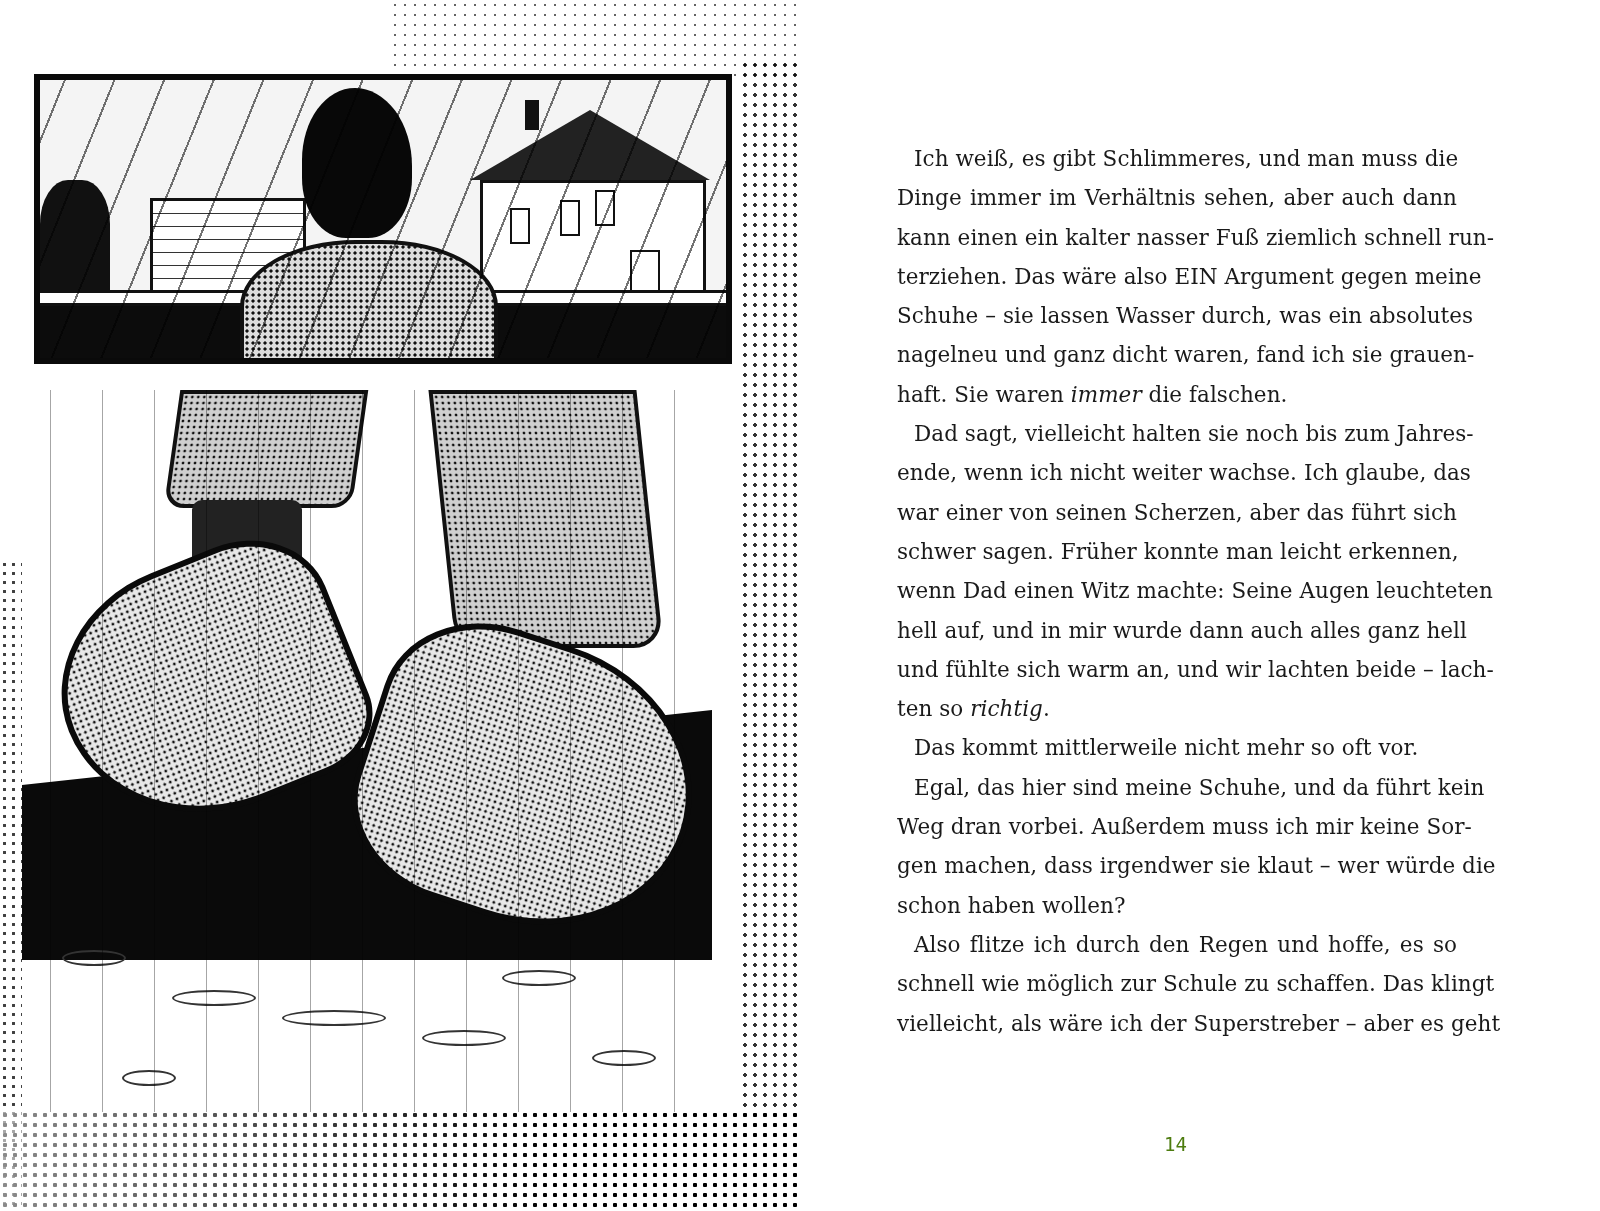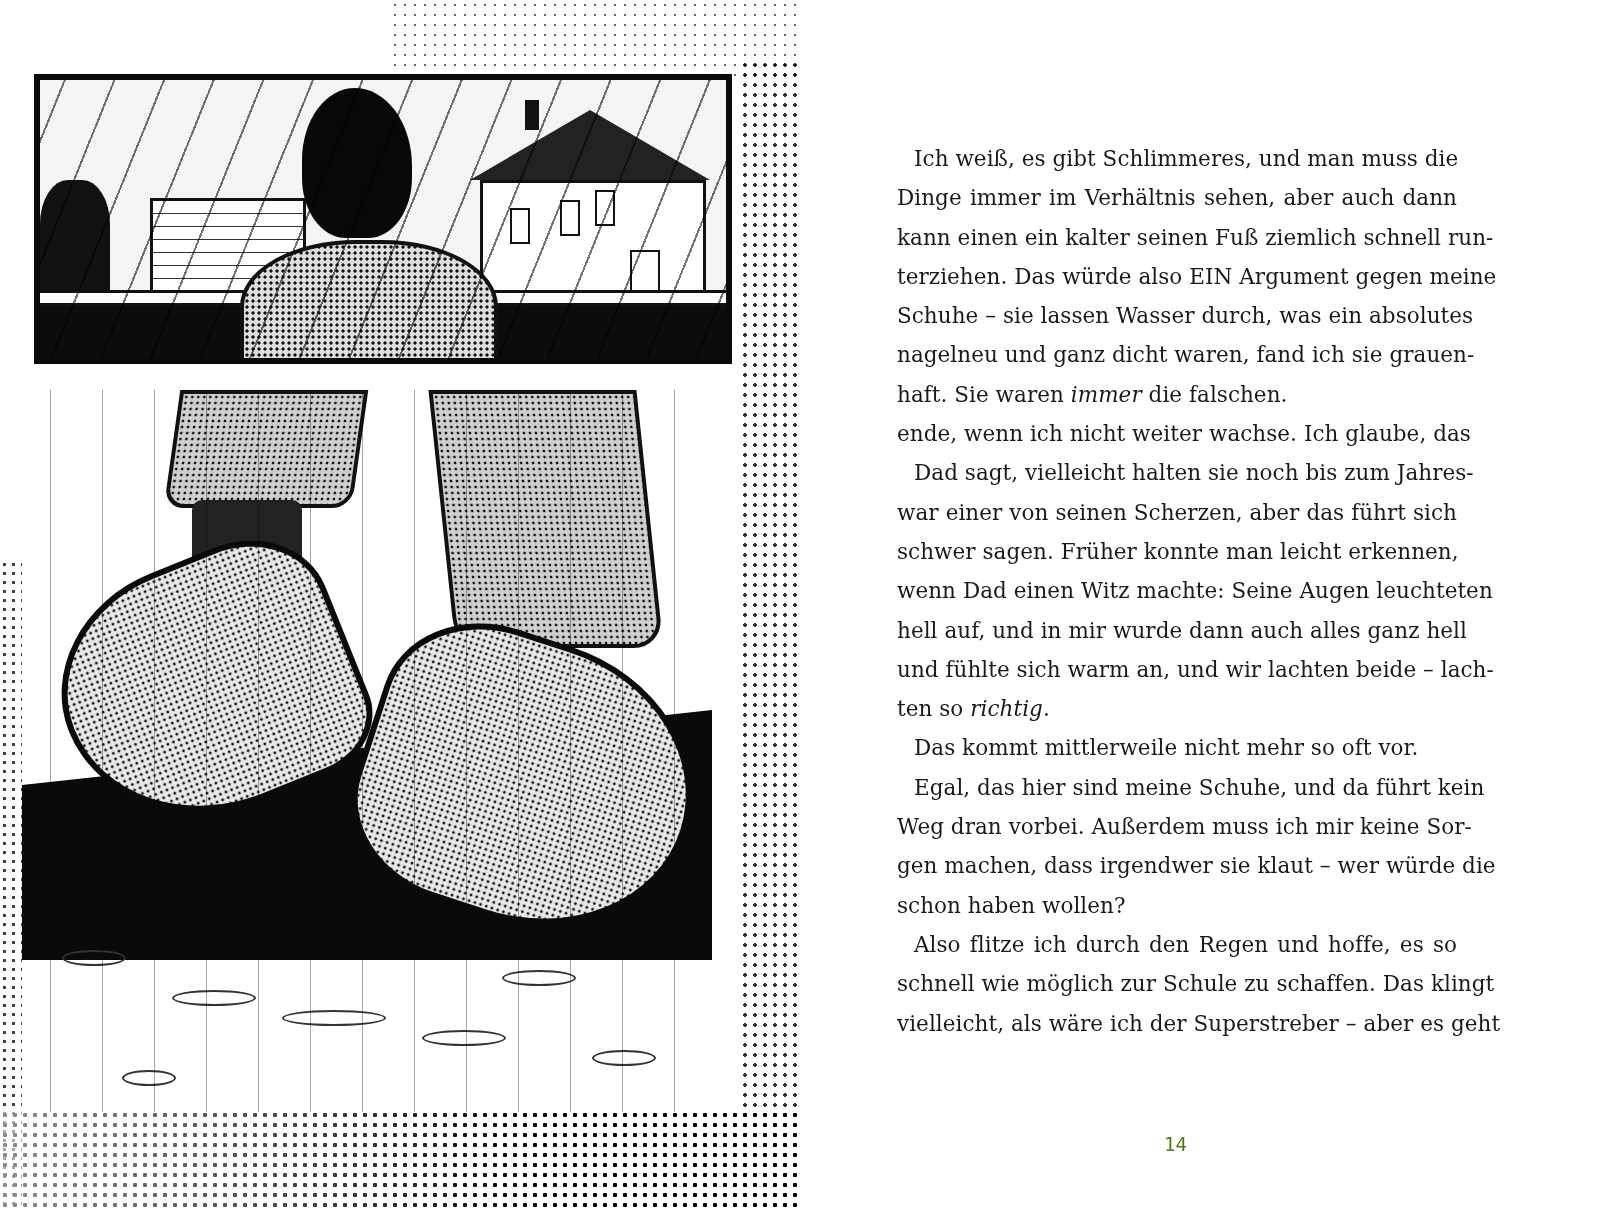--- a/index.html
+++ b/index.html
@@ -122,29 +122,29 @@
     </div>
   </div>
 
   <div class="right-page"></div>
 </div>
 
 <div class="text-block">
   <p class="para">
     <span class="line indent">Ich weiß, es gibt Schlimmeres, und man muss die</span>
     <span class="line">Dinge immer im Verhältnis sehen, aber auch dann</span>
-    <span class="line">kann einen ein kalter seinen Fuß ziemlich schnell run-</span>
-    <span class="line">terziehen. Das würde also EIN Argument gegen meine</span>
+    <span class="line">kann einen ein kalter nasser Fuß ziemlich schnell run-</span>
+    <span class="line">terziehen. Das wäre also EIN Argument gegen meine</span>
     <span class="line">Schuhe – sie lassen Wasser durch, was ein absolutes</span>
     <span class="line">nagelneu und ganz dicht waren, fand ich sie grauen-</span>
     <span class="line last"><span>haft. Sie waren </span><em>immer</em><span> die falschen.</span></span>
   </p>
   <p class="para">
+    <span class="line indent">Dad sagt, vielleicht halten sie noch bis zum Jahres-</span>
     <span class="line">ende, wenn ich nicht weiter wachse. Ich glaube, das</span>
-    <span class="line indent">Dad sagt, vielleicht halten sie noch bis zum Jahres-</span>
     <span class="line">war einer von seinen Scherzen, aber das führt sich</span>
     <span class="line">schwer sagen. Früher konnte man leicht erkennen,</span>
     <span class="line">wenn Dad einen Witz machte: Seine Augen leuchteten</span>
     <span class="line">hell auf, und in mir wurde dann auch alles ganz hell</span>
     <span class="line">und fühlte sich warm an, und wir lachten beide – lach-</span>
     <span class="line last"><span>ten so </span><em>richtig</em><span>.</span></span>
   </p>
   <p class="para">
     <span class="line indent last">Das kommt mittlerweile nicht mehr so oft vor.</span>
   </p>

